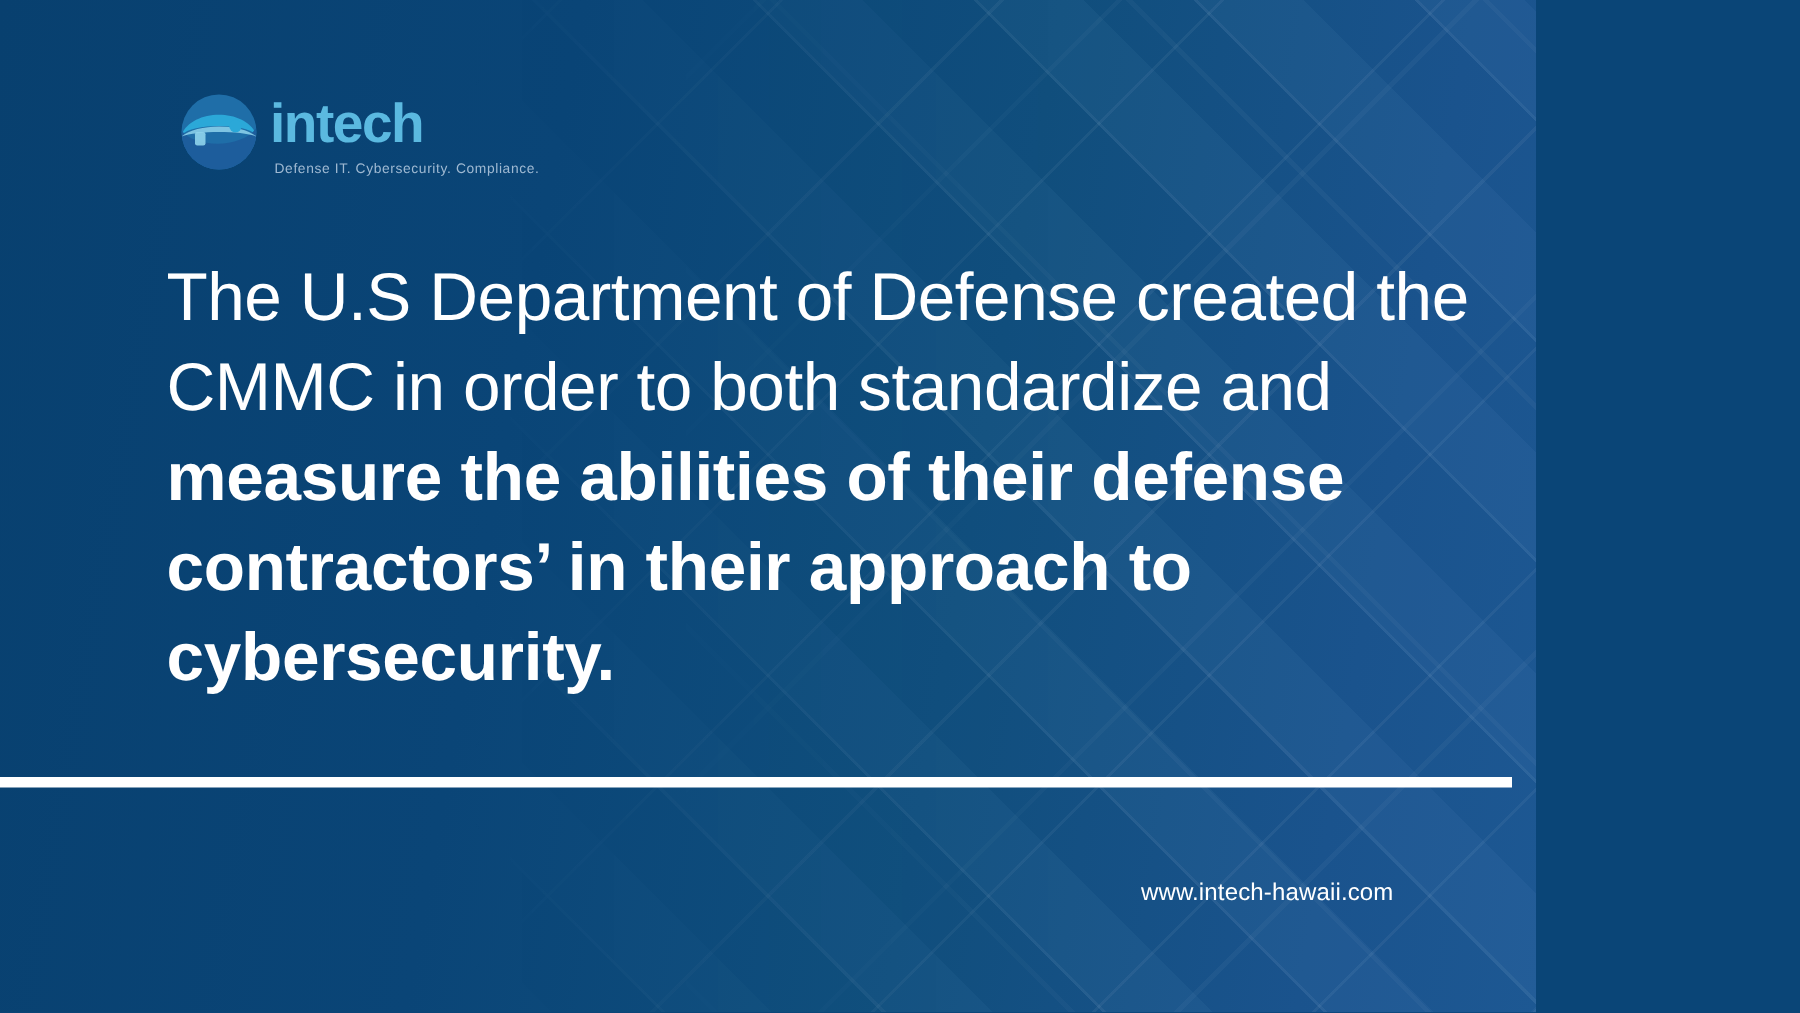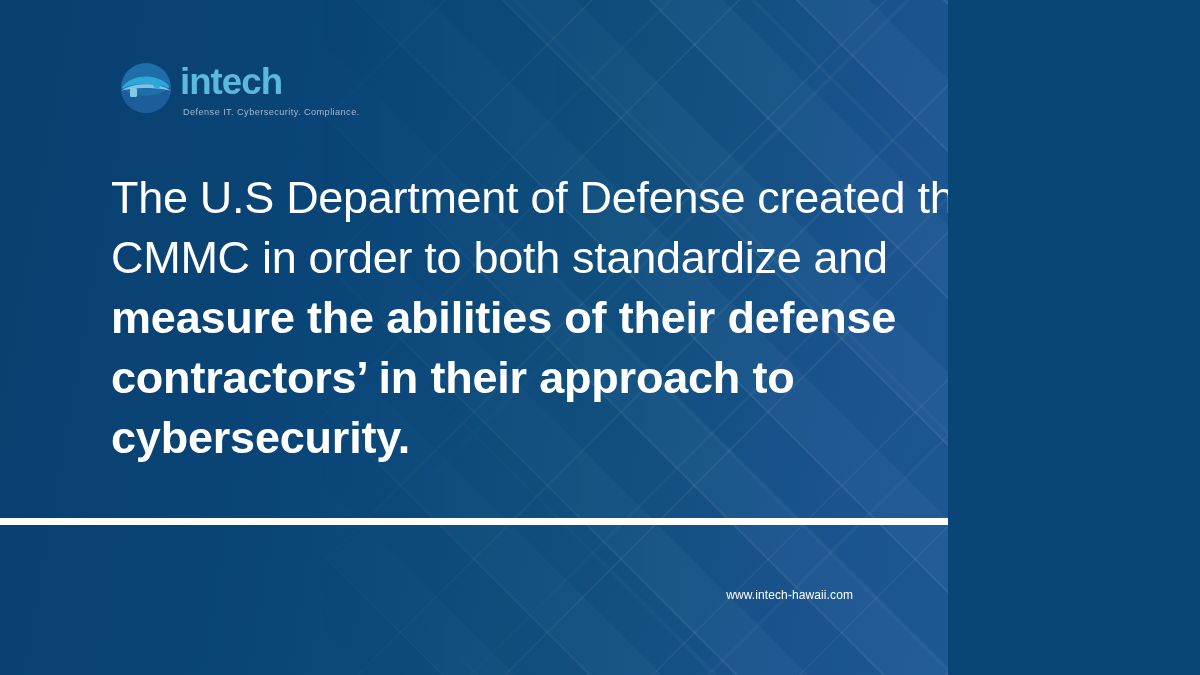--- a/index.html
+++ b/index.html
@@ -7,21 +7,21 @@
   html, body {
     width:1200px; height:675px;
     overflow:hidden;
     background:#0a4577;
     font-family:"Liberation Sans", sans-serif;
   }
 
   
   .slide {
     position:relative;
-    width:948px; height:675px;
+    width:1024px; height:675px;
     overflow:hidden;
     background:
       linear-gradient(100deg, #08406f 0%, #0a4577 34%, #11507f 62%, #1b5590 86%, #1e5a96 100%);
   }
 
   
   .pattern {
     position:absolute; inset:0;
     background-image:
       repeating-linear-gradient(45deg,
@@ -107,21 +107,21 @@
     text-align:right;
   }
   .footer-title {
     font-size:16.5px;
     color:#a9c4de;
     letter-spacing:.1px;
     line-height:25px;
     white-space:nowrap;
   }
   .footer-url {
-    font-size:12px;
+    font-size:16px;
     color:#ffffff;
     letter-spacing:.1px;
     line-height:25px;
     white-space:nowrap;
   }
 </style>
 </head>
 <body>
 
 <div class="slide">

